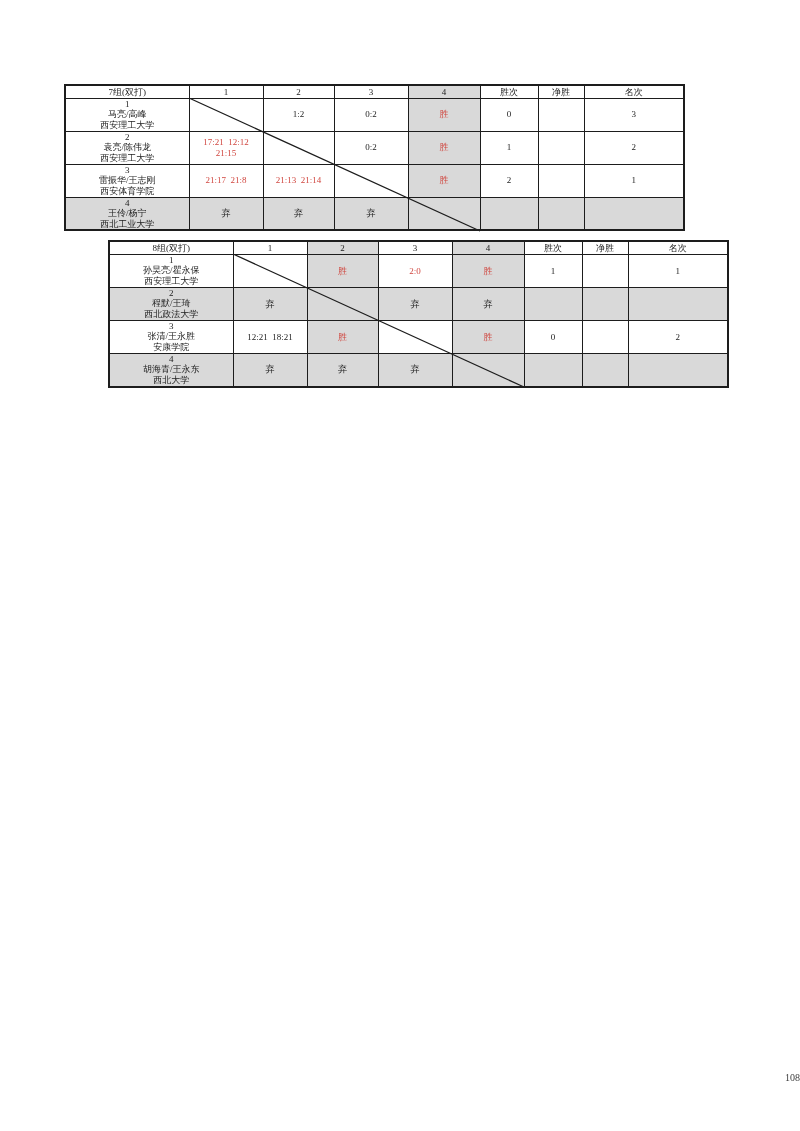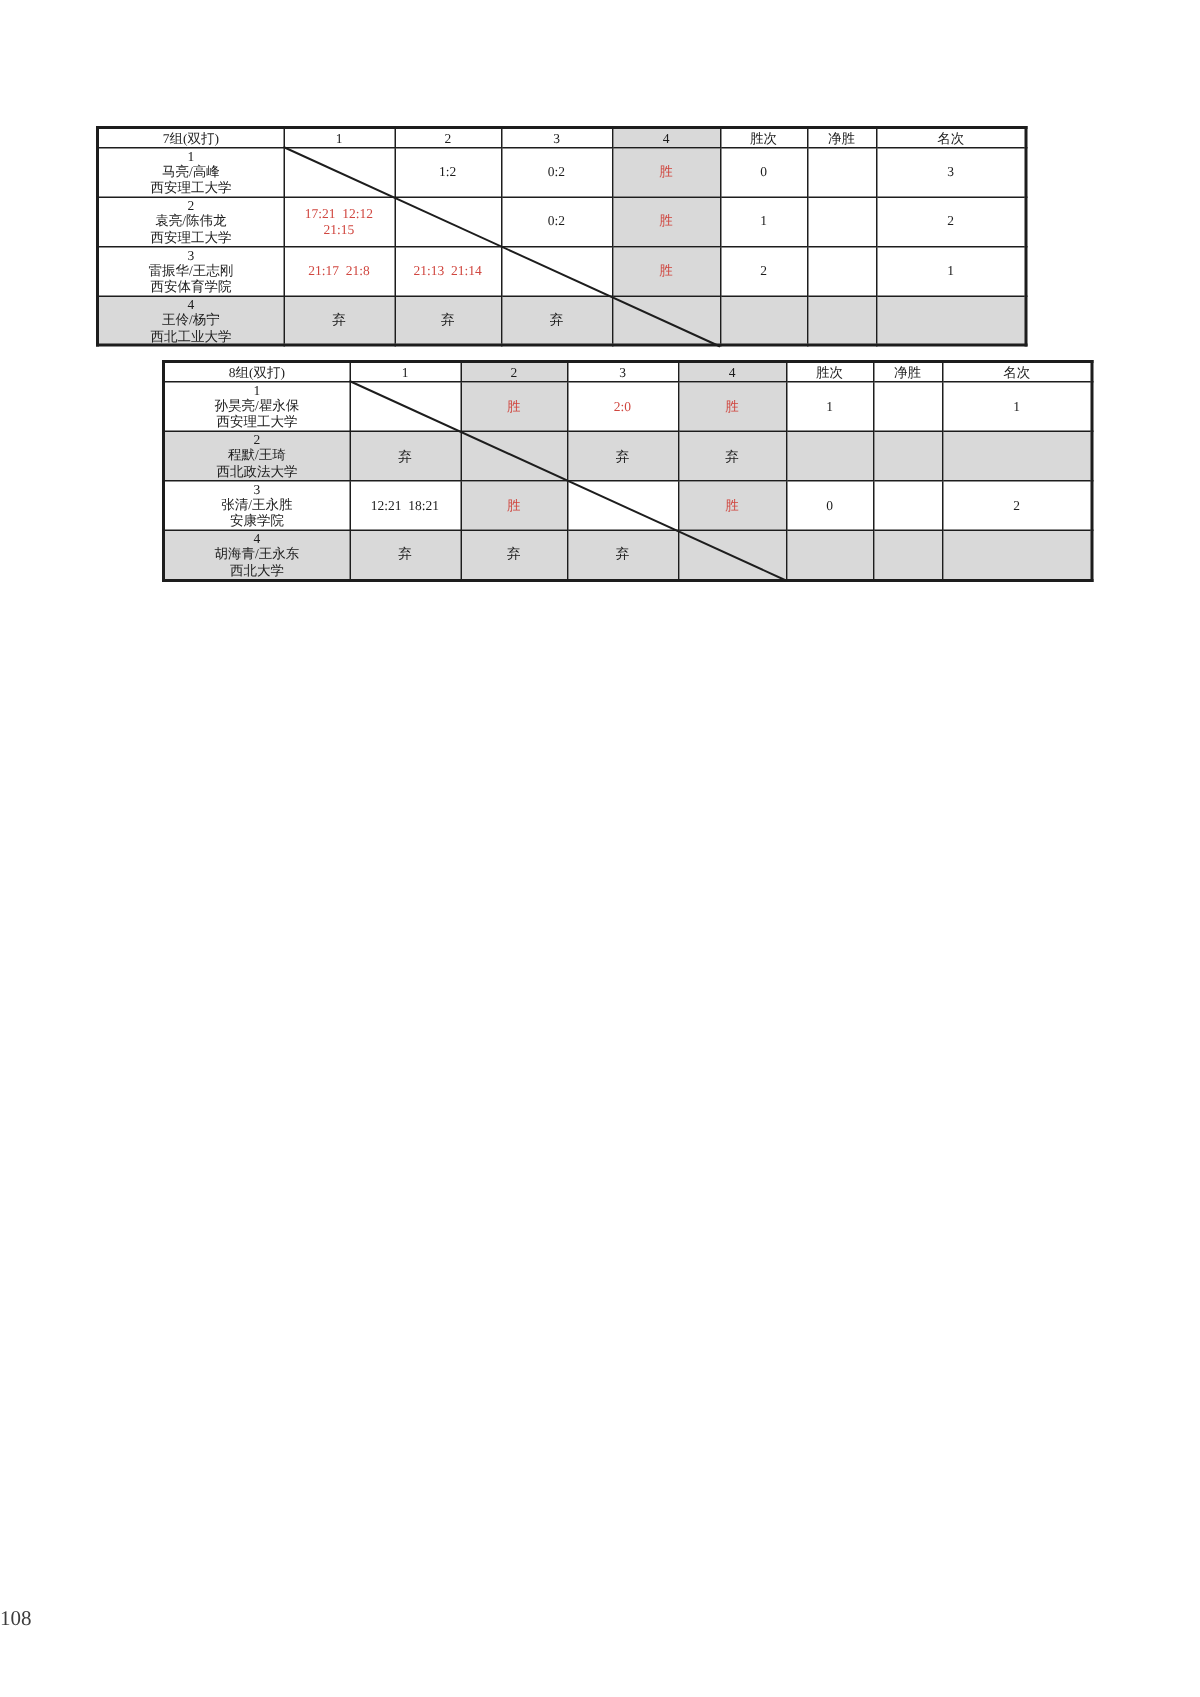--- a/index.html
+++ b/index.html
@@ -35,22 +35,22 @@
   .g { background:var(--gray,#d9d9d9); }
   .r { color:var(--red,#d0463f); }
   .score { white-space:pre-wrap;text-align:center; }
   .teamcell div { line-height:10.6px; }
   svg.diag {
     position:absolute; left:0; top:0;
     pointer-events:none;
   }
   .pagenum {
     position:absolute; left:0; top:1072px;
-    width:100%; text-align:left;
-    font-size:14px; color:#3c3c3c;
+    width:100%; text-align:right;
+    font-size:10px; color:#3c3c3c;
   }
 </style>
 </head>
 <body>
 
 <div class="sheet">
 
   <div class="twrap">
     <table>
       <colgroup>

